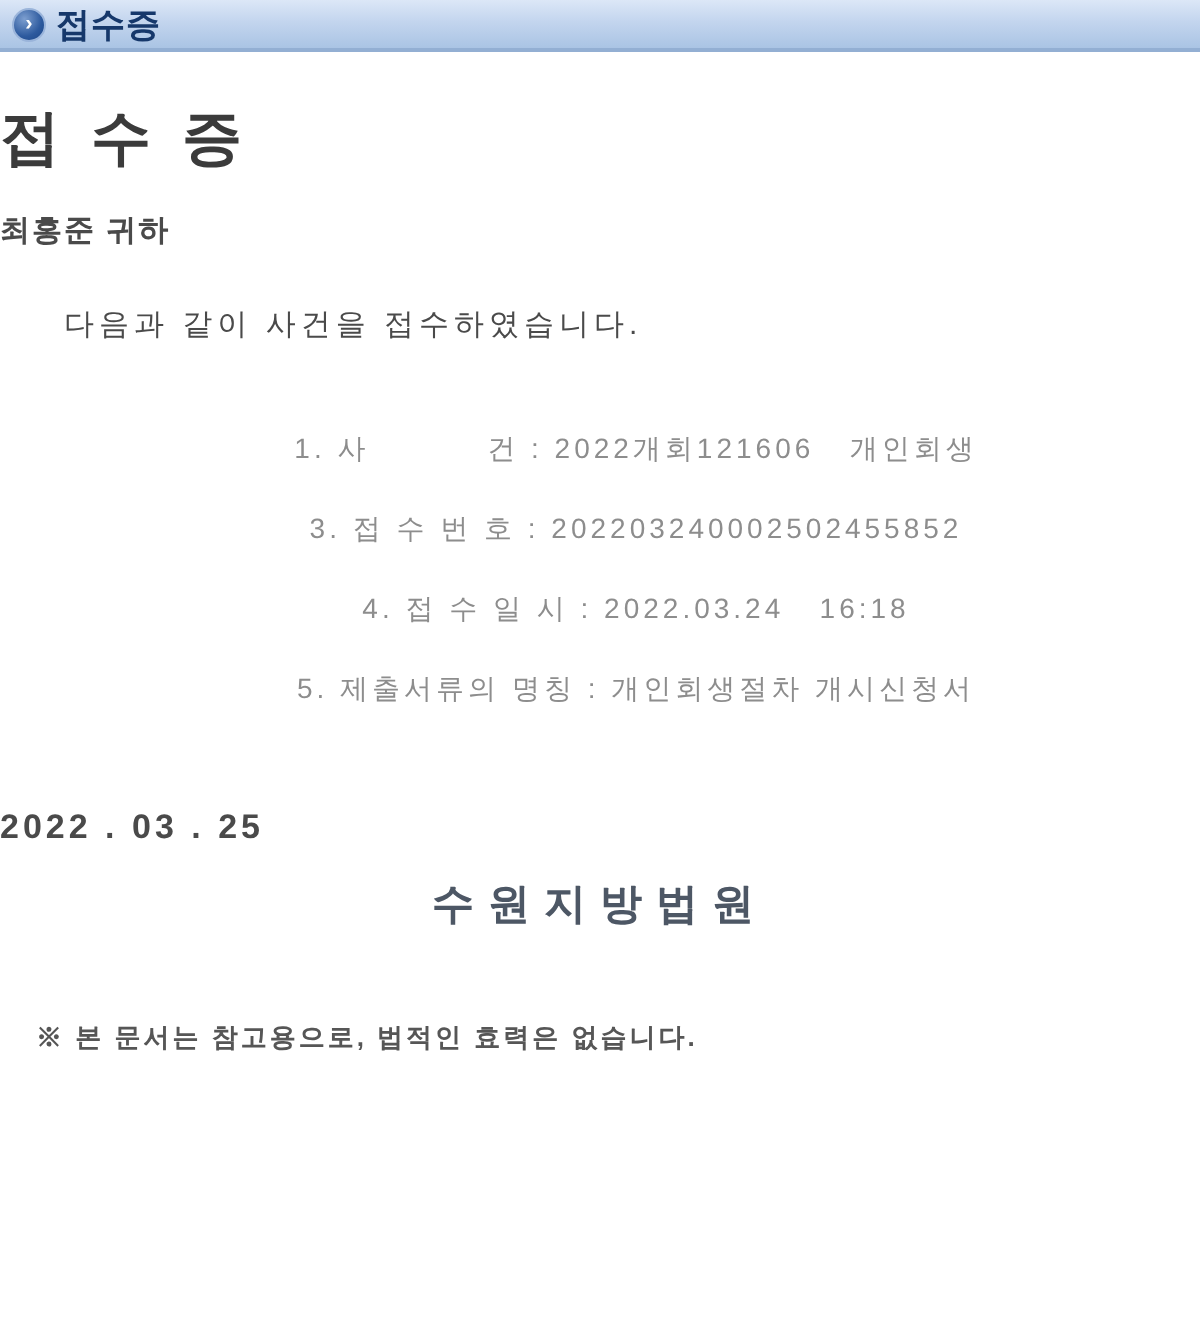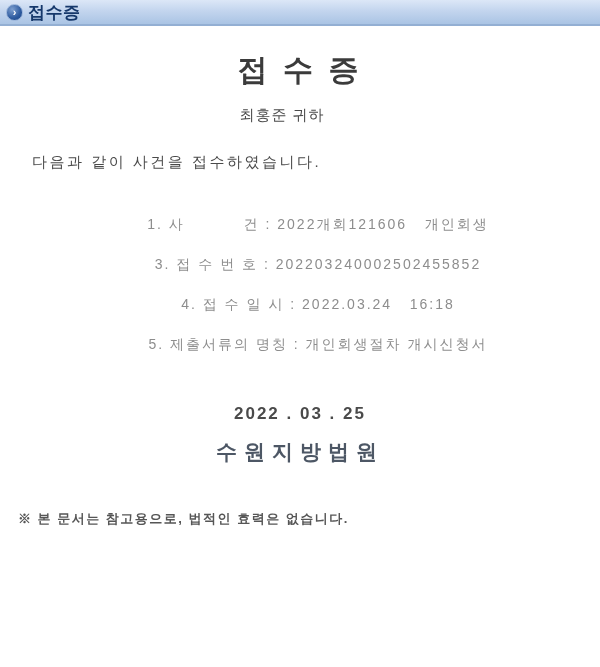--- a/index.html
+++ b/index.html
@@ -28,34 +28,33 @@
   }
   .hdr-title {
     margin-left:5px;
     color:#16386b; font-weight:bold; font-size:17px; letter-spacing:0.5px;
   }
 
   .doc { position:relative; }
 
   .doc-title {
     margin:26px 0 0 0;
-    text-align:center;
     font-family:"Liberation Serif", serif;
     font-size:30px; font-weight:bold;
     color:#3b3b3b;
     letter-spacing:4px;
     line-height:36px;
     white-space:pre;
   }
 
   .recipient {
     margin-top:18px;
-    text-align:center;
+    text-align:left;
     padding-right:36px;
-    font-size:15px; font-weight:normal;
+    font-size:15px; font-weight:bold;
     color:#4a4a4a; letter-spacing:1px;
   }
 
   .intro {
     margin:28px 0 0 32px;
     font-size:15px; font-weight:normal;
     color:#4a4a4a; letter-spacing:2.5px;
   }
 
   .items { margin:44px 0 0 36px;text-align:center; }
@@ -70,21 +69,21 @@
   .redact {
     display:inline-block;
     width:20px; height:25px;
     background:#c9c9c9;
     vertical-align:-7px;
     margin:0 2px;
   }
 
   .issue-date {
     margin-top:50px;
-    text-align:center;
+    text-align:left;
     font-size:17px; font-weight:bold;
     color:#4a4a4a; letter-spacing:2px;
     white-space:pre;
   }
 
   .court {
     margin-top:14px;
     text-align:center;
     font-size:21px; font-weight:bold;
     color:#4d5765; letter-spacing:7px;

